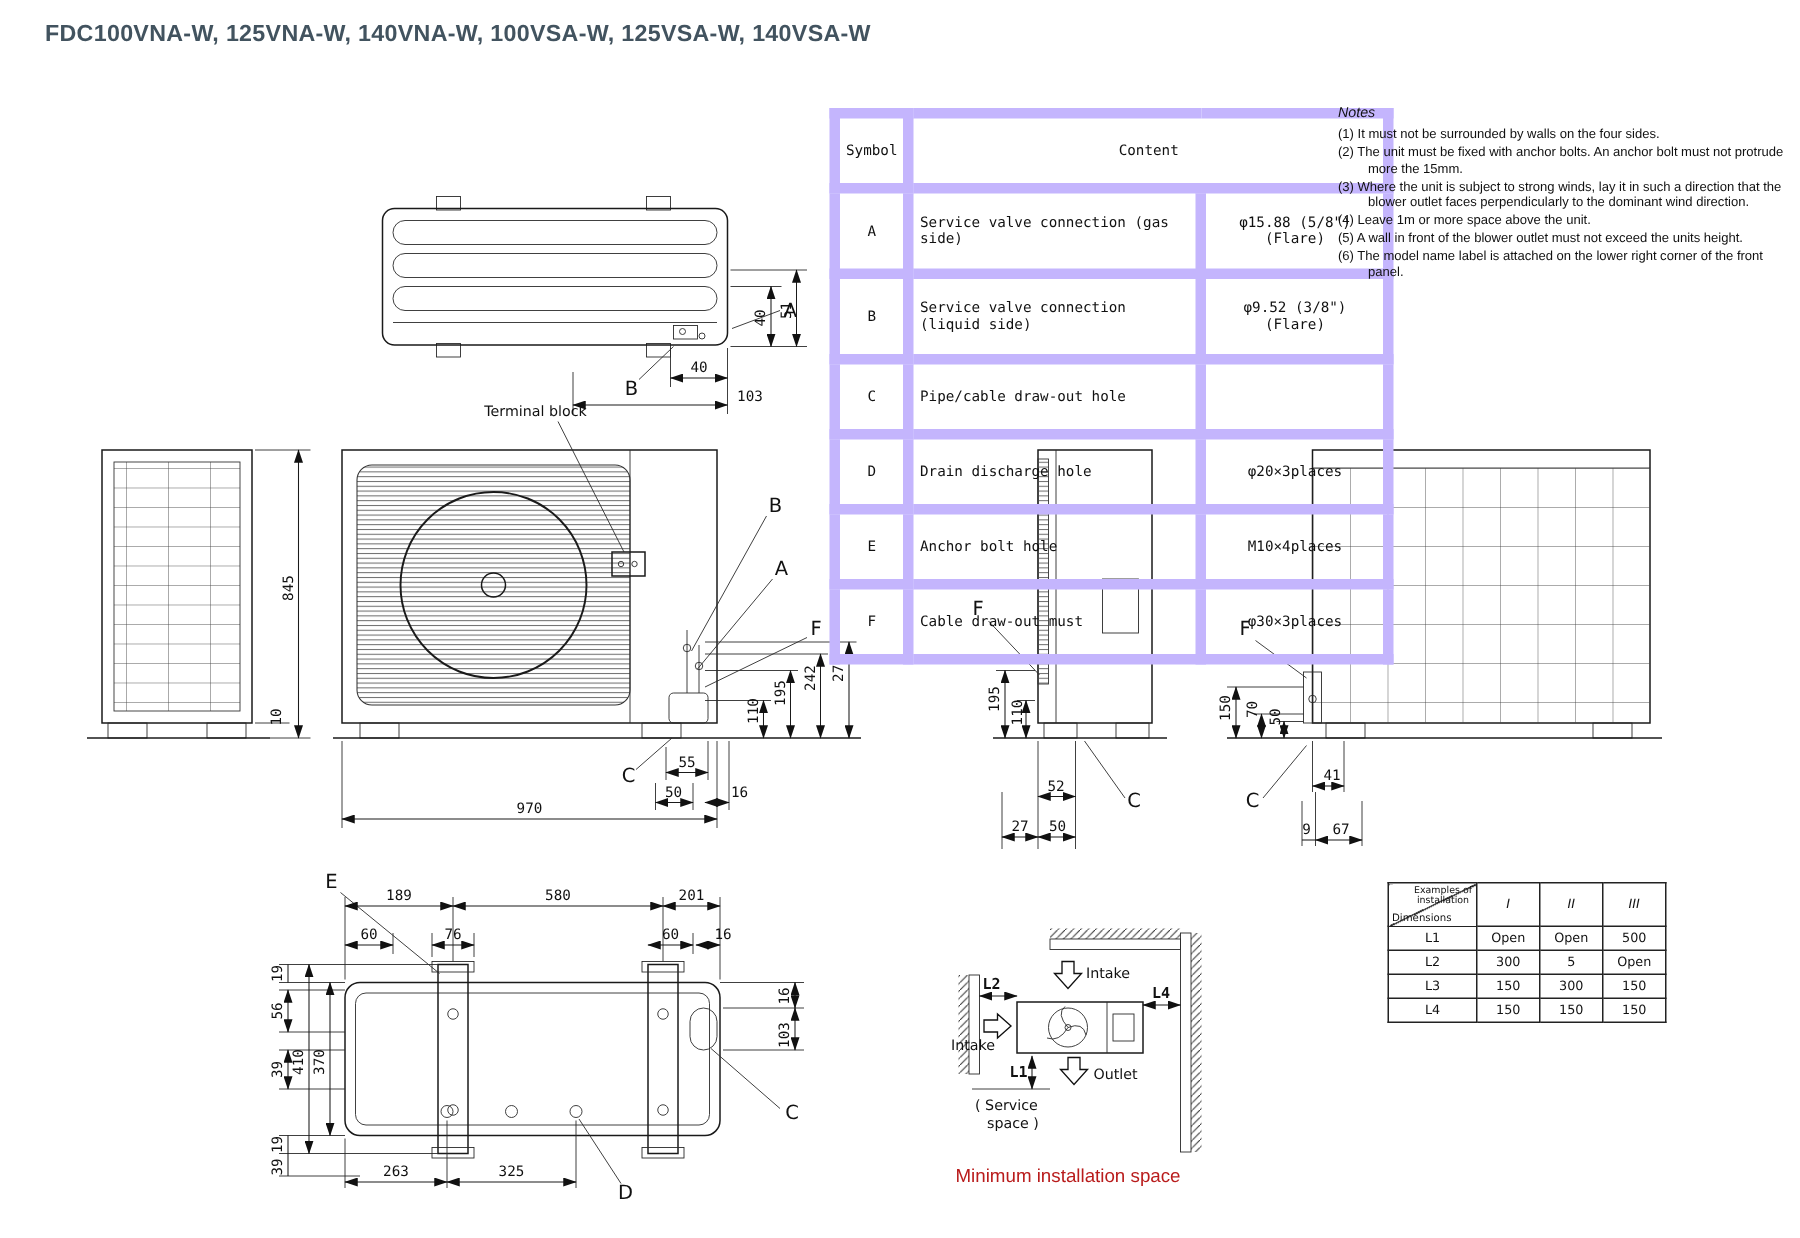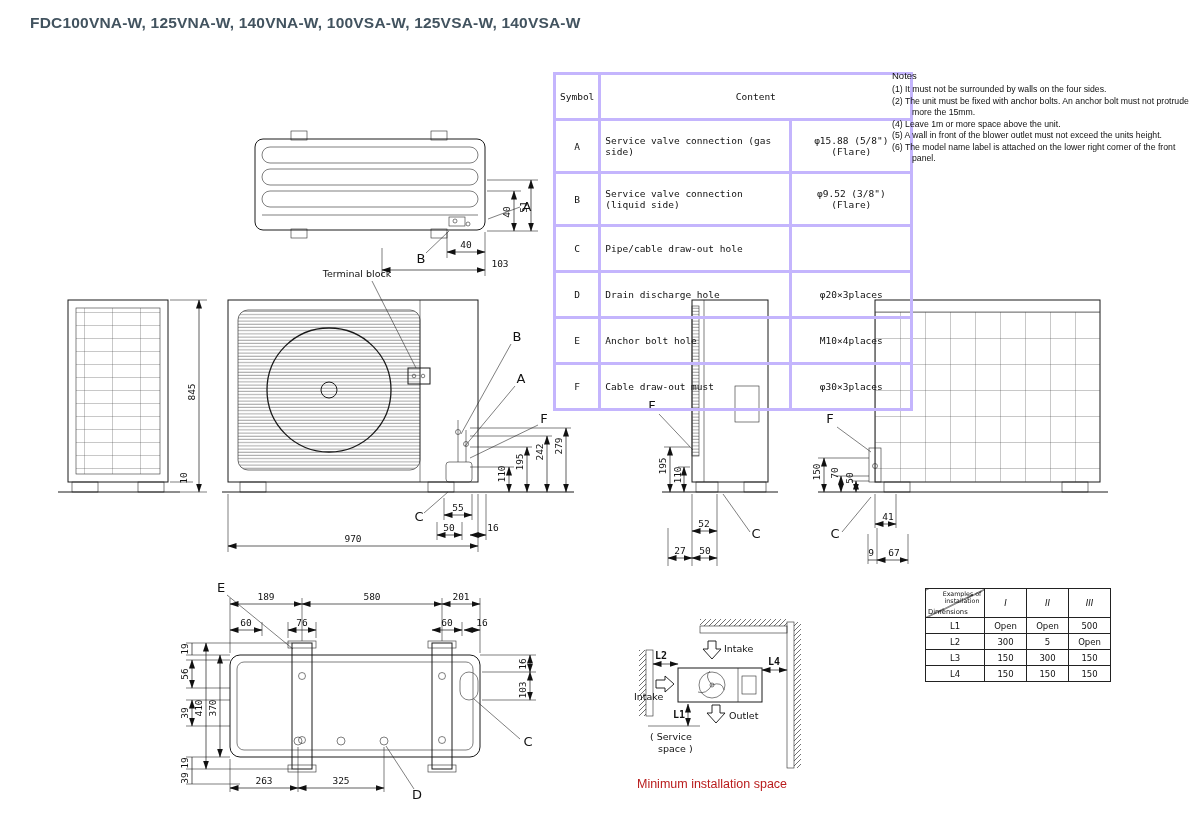--- a/index.html
+++ b/index.html
@@ -14,27 +14,27 @@
   text.d{font:9.5px "DejaVu Sans Mono",monospace;fill:#111;text-anchor:middle;}
   text.lbl{font:13px "DejaVu Sans",sans-serif;fill:#111;text-anchor:middle;}
   text.sm{font:9.5px "DejaVu Sans",sans-serif;fill:#111;}
   text.smb{font:bold 10px "DejaVu Sans Mono",monospace;fill:#111;text-anchor:middle;}
 
   #title{position:absolute;left:30px;top:12px;font-weight:bold;font-size:15.5px;
          color:#42535f;line-height:1.4;letter-spacing:0.2px;text-align:center;}
 
   #symtab{position:absolute;left:553px;top:72px;border-collapse:collapse;
           font:9.5px "DejaVu Sans Mono",monospace;color:#111;}
-  #symtab td,#symtab th{border:3px solid #c4b5fd;padding:14px 4px;height:15px;font-weight:normal;}
+  #symtab td,#symtab th{border:7px solid #c4b5fd;padding:14px 4px;height:15px;font-weight:normal;}
   #symtab .sym{width:34px;text-align:center;}
   #symtab .cont{width:180px;text-align:left;margin-left:48px;}
   #symtab .val{width:110px;text-align:center;}
 
   #notes{position:absolute;left:892px;top:70px;width:303px;font-size:8.7px;line-height:1.25;}
-  #notes .nh{font-size:9.5px;margin-bottom:2px;}
+  #notes .nh{font-size:9.5px;margin-bottom:2px;font-style:italic;}
   #notes .note{padding-left:20px;text-indent:-20px;margin-bottom:1px;}
 
   #insttab{position:absolute;left:925px;top:588px;border-collapse:collapse;
            font:8.5px "DejaVu Sans",sans-serif;text-align:center;color:#111;}
   #insttab td{border:1px solid #222;padding:0 2px;height:15px;width:37px;}
   #insttab .hdr{font-style:italic;height:28px;}
   #insttab .corner{position:relative;width:58px;padding:0;
      background:linear-gradient(to bottom right,#fff calc(50% - .5px),#222 calc(50% - .5px),
                 #222 calc(50% + .5px),#fff calc(50% + .5px));}
   #insttab .ct{position:absolute;top:1px;right:1px;width:42px;font-size:6.3px;line-height:1.15;text-align:center;}
@@ -392,20 +392,21 @@
     <td class="cont">Cable draw-out must</td>
     <td class="val">φ30×3places</td>
   </tr>
 </tbody>
   </table>
 
 <div id="notes">
   <div class="nh">Notes</div>
   <div class="note"><span>(1)</span> <span>It must not be surrounded by walls on the four sides.</span></div>
   <div class="note"><span>(2)</span> <span>The unit must be fixed with anchor bolts. An anchor bolt must not protrude more the 15mm.</span></div>
+  <div class="note"><span>(3)</span> <span>Where the unit is subject to strong winds, lay it in such a direction that the blower outlet faces perpendicularly to the dominant wind direction.</span></div>
   <div class="note"><span>(4)</span> <span>Leave 1m or more space above the unit.</span></div>
   <div class="note"><span>(5)</span> <span>A wall in front of the blower outlet must not exceed the units height.</span></div>
   <div class="note"><span>(6)</span> <span>The model name label is attached on the lower right corner of the front panel.</span></div>
 </div>
 
 <table id="insttab">
   <tbody>
       <tr>
     <td class="corner">
       <span class="ct">Examples of installation</span>

